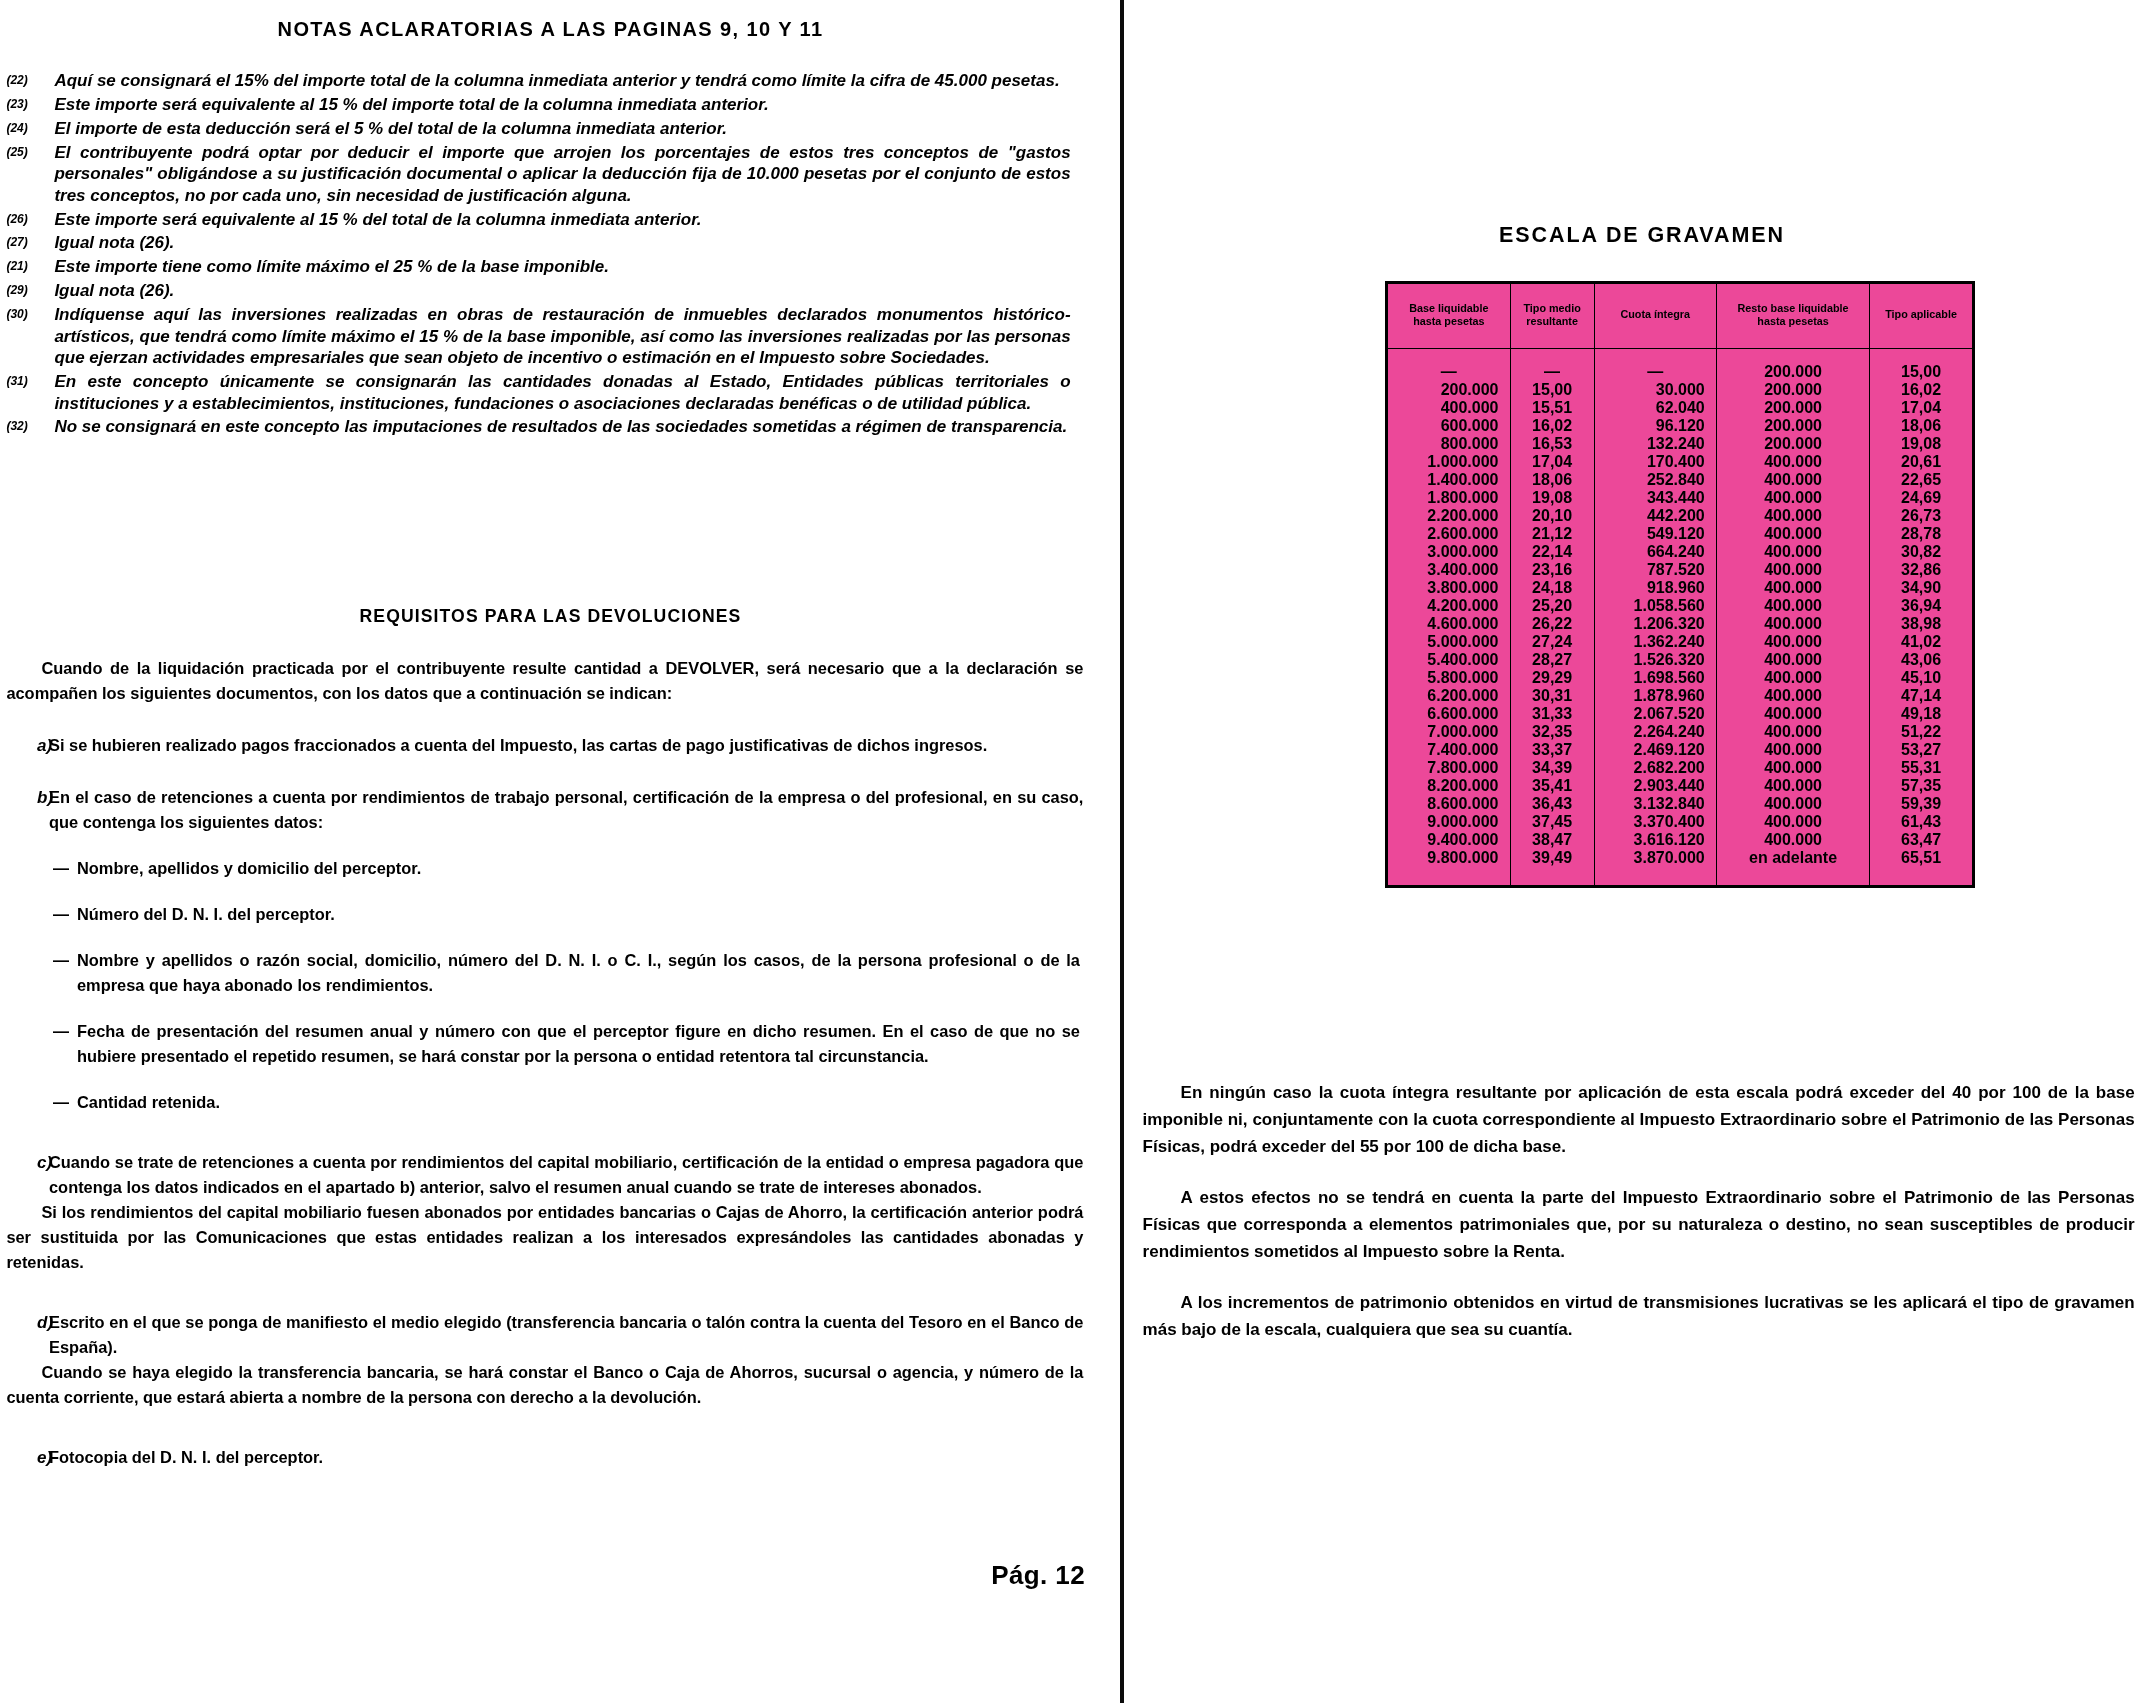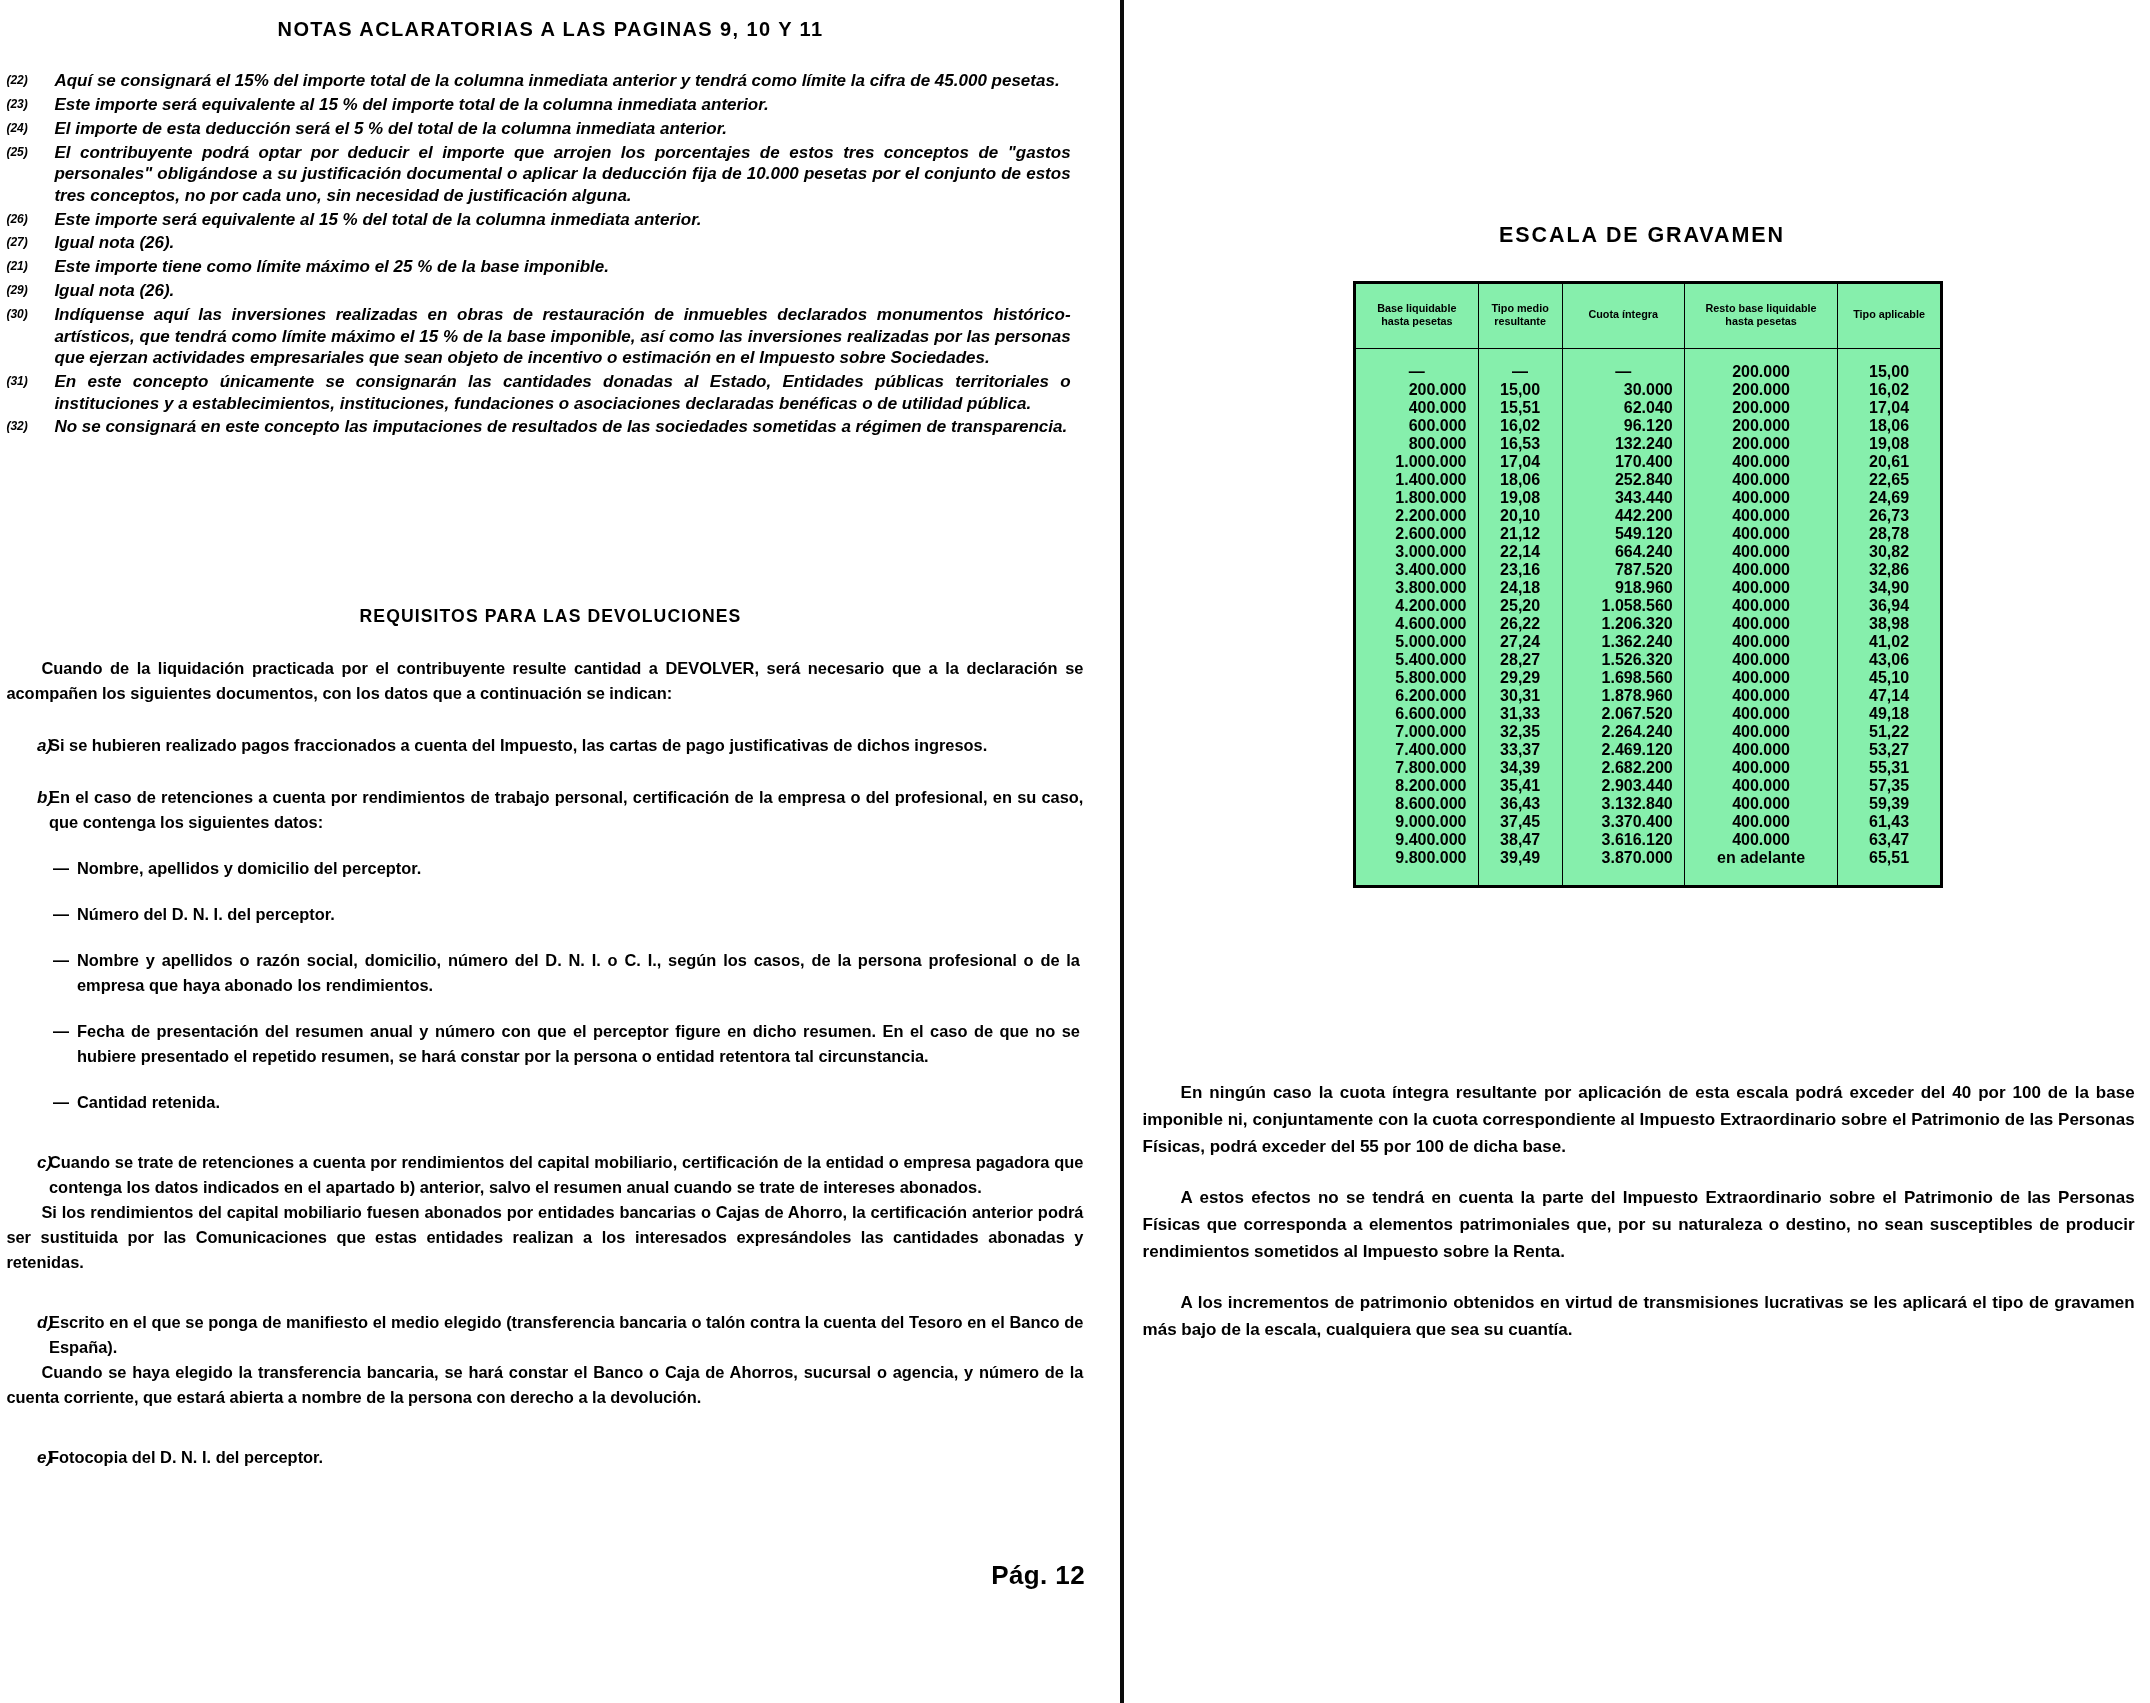--- a/index.html
+++ b/index.html
@@ -96,21 +96,22 @@
   .scale-title {
     position:absolute; left:0px; top:223px; width:1018px; text-align:center;
     font-size:21.5px; font-weight:bold; letter-spacing:1.9px;
   }
   .scale-table-wrap {
     position:absolute; left:220px; top:281px; width:590px;
   }
   table.scale {
     border-collapse:collapse; width:590px;
     border:3.2px solid #000;
-    background:#86efac;
+    background:#ec4899;
+    margin-left:32px;
   }
   table.scale th {
     border:1.6px solid #000;
     font-size:10.8px; font-weight:bold; line-height:13.6px;
     padding:17.6px 3.2px 19px 3.2px; text-align:center; vertical-align:middle;
   }
   table.scale td {
     border-left:1.6px solid #000; border-right:1.6px solid #000;
     border-top:0; border-bottom:0;
     font-size:16px; font-weight:bold; line-height:18px;

